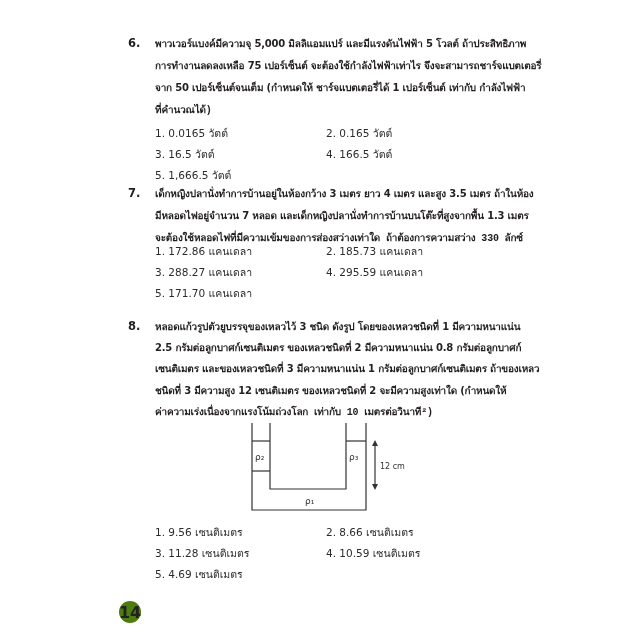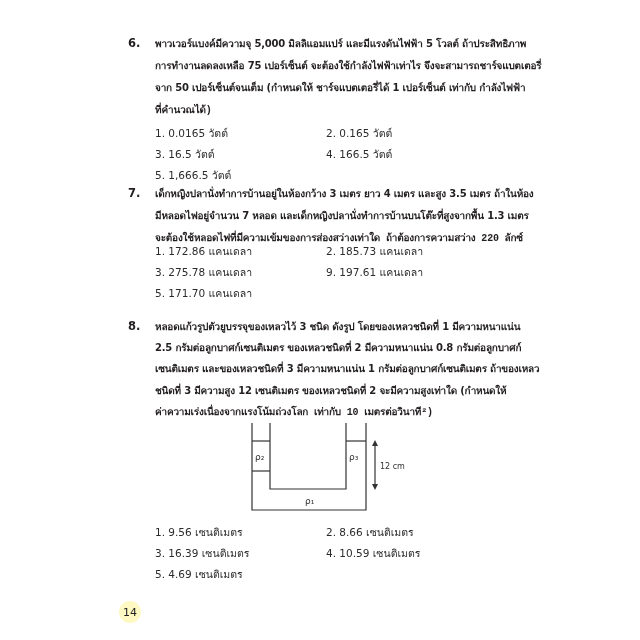--- a/index.html
+++ b/index.html
@@ -7,21 +7,21 @@
          font-family: "DejaVu Sans", "Liberation Sans", sans-serif; color: #231f20; }
   .q-num { position: absolute; left: 128px; font-size: 11.5px; font-weight: bold; }
   .q-line { position: absolute; left: 155px; width: 346px; font-size: 10px; font-weight: bold;
             white-space: nowrap; text-align-last: justify; text-align: justify; letter-spacing: -0.2px; }
   .q-line.last { text-align-last: left; font-family: Liberation Mono, monospace; }
   .ans { position: absolute; font-size: 10.5px; white-space: nowrap; color: #2b2b2b; }
   .ans.c1 { left: 155px; }
   .ans.c2 { left: 326px; }
   .diagram { position: absolute; left: 242px; top: 418px; width: 180px; height: 100px; }
   .page-num { position: absolute; left: 119px; top: 601px; width: 22px; height: 22px; border-radius: 50%;
-              background: #fef9c3; font-size: 11px; font-weight: normal; color: #222;
+              background: #4d7c0f; font-size: 16px; font-weight: bold; color: #222;
               display: flex; align-items: center; justify-content: center; }
 </style>
 </head>
 <body>
 
 <div>
   <div class="q-num" style="top:36px">6.</div>
   <div class="q-line" style="top:36px">พาวเวอร์แบงค์มีความจุ 5,000 มิลลิแอมแปร์ และมีแรงดันไฟฟ้า 5 โวลต์ ถ้าประสิทธิภาพ</div>
   <div class="q-line" style="top:58px">การทำงานลดลงเหลือ 75 เปอร์เซ็นต์ จะต้องใช้กำลังไฟฟ้าเท่าไร จึงจะสามารถชาร์จแบตเตอรี่</div>
   <div class="q-line" style="top:80px">จาก 50 เปอร์เซ็นต์จนเต็ม (กำหนดให้ ชาร์จแบตเตอรี่ได้ 1 เปอร์เซ็นต์ เท่ากับ กำลังไฟฟ้า</div>
@@ -30,25 +30,25 @@
   <div class="ans c2" style="top:125px">2. 0.165 วัตต์</div>
   <div class="ans c1" style="top:146px">3. 16.5 วัตต์</div>
   <div class="ans c2" style="top:146px">4. 166.5 วัตต์</div>
   <div class="ans c1" style="top:167px">5. 1,666.5 วัตต์</div>
 </div>
 
 <div>
   <div class="q-num" style="top:186px">7.</div>
   <div class="q-line" style="top:186px">เด็กหญิงปลานั่งทำการบ้านอยู่ในห้องกว้าง 3 เมตร ยาว 4 เมตร และสูง 3.5 เมตร ถ้าในห้อง</div>
   <div class="q-line" style="top:208px">มีหลอดไฟอยู่จำนวน 7 หลอด และเด็กหญิงปลานั่งทำการบ้านบนโต๊ะที่สูงจากพื้น 1.3 เมตร</div>
-  <div class="q-line last" style="top:230px">จะต้องใช้หลอดไฟที่มีความเข้มของการส่องสว่างเท่าใด ถ้าต้องการความสว่าง 220 ลักซ์</div>
+  <div class="q-line last" style="top:230px">จะต้องใช้หลอดไฟที่มีความเข้มของการส่องสว่างเท่าใด ถ้าต้องการความสว่าง 330 ลักซ์</div>
   <div class="ans c1" style="top:243px">1. 172.86 แคนเดลา</div>
   <div class="ans c2" style="top:243px">2. 185.73 แคนเดลา</div>
-  <div class="ans c1" style="top:264px">3. 275.78 แคนเดลา</div>
-  <div class="ans c2" style="top:264px">9. 197.61 แคนเดลา</div>
+  <div class="ans c1" style="top:264px">3. 288.27 แคนเดลา</div>
+  <div class="ans c2" style="top:264px">4. 295.59 แคนเดลา</div>
   <div class="ans c1" style="top:285px">5. 171.70 แคนเดลา</div>
 </div>
 
 <div>
   <div class="q-num" style="top:319px">8.</div>
   <div class="q-line" style="top:319px">หลอดแก้วรูปตัวยูบรรจุของเหลวไว้ 3 ชนิด ดังรูป โดยของเหลวชนิดที่ 1 มีความหนาแน่น</div>
   <div class="q-line" style="top:340px">2.5 กรัมต่อลูกบาศก์เซนติเมตร ของเหลวชนิดที่ 2 มีความหนาแน่น 0.8 กรัมต่อลูกบาศก์</div>
   <div class="q-line" style="top:361px">เซนติเมตร และของเหลวชนิดที่ 3 มีความหนาแน่น 1 กรัมต่อลูกบาศก์เซนติเมตร ถ้าของเหลว</div>
   <div class="q-line" style="top:383px">ชนิดที่ 3 มีความสูง 12 เซนติเมตร ของเหลวชนิดที่ 2 จะมีความสูงเท่าใด (กำหนดให้</div>
   <div class="q-line last" style="top:404px">ค่าความเร่งเนื่องจากแรงโน้มถ่วงโลก เท่ากับ 10 เมตรต่อวินาที²)</div>
@@ -72,18 +72,18 @@
       </g>
       <text x="13" y="42" font-size="9" fill="#333" font-family="DejaVu Sans, sans-serif">ρ₂</text>
       <text x="107" y="42" font-size="9" fill="#333" font-family="DejaVu Sans, sans-serif">ρ₃</text>
       <text x="63" y="86" font-size="9" fill="#333" font-family="DejaVu Sans, sans-serif">ρ₁</text>
       <text x="138" y="51" font-size="8" fill="#333" font-family="DejaVu Sans, sans-serif">12 cm</text>
     </svg>
   </div>
 
   <div class="ans c1" style="top:524px">1. 9.56 เซนติเมตร</div>
   <div class="ans c2" style="top:524px">2. 8.66 เซนติเมตร</div>
-  <div class="ans c1" style="top:545px">3. 16.39 เซนติเมตร</div>
+  <div class="ans c1" style="top:545px">3. 11.28 เซนติเมตร</div>
   <div class="ans c2" style="top:545px">4. 10.59 เซนติเมตร</div>
   <div class="ans c1" style="top:566px">5. 4.69 เซนติเมตร</div>
 </div>
 
 <div class="page-num">14</div>
 
 </body></html>

